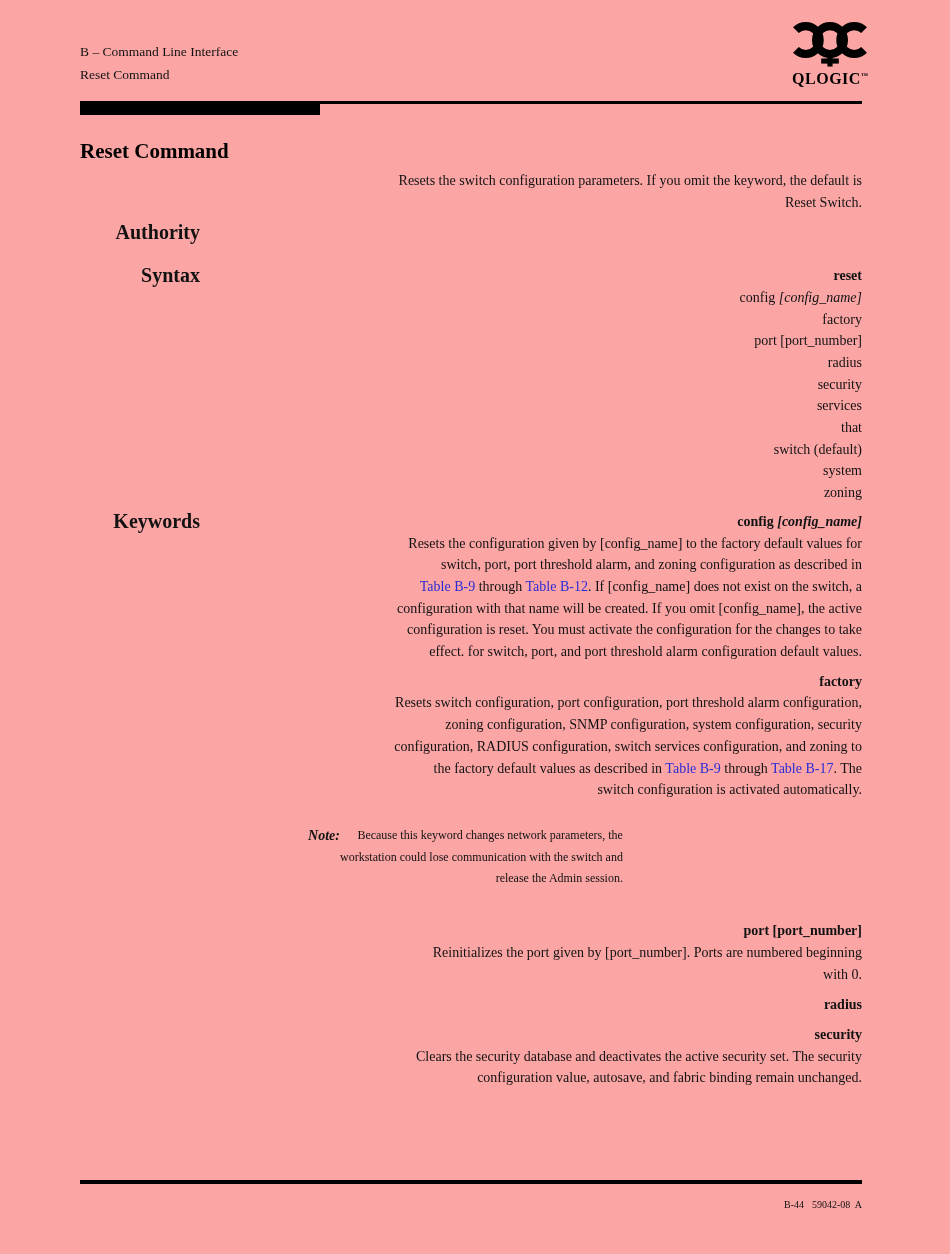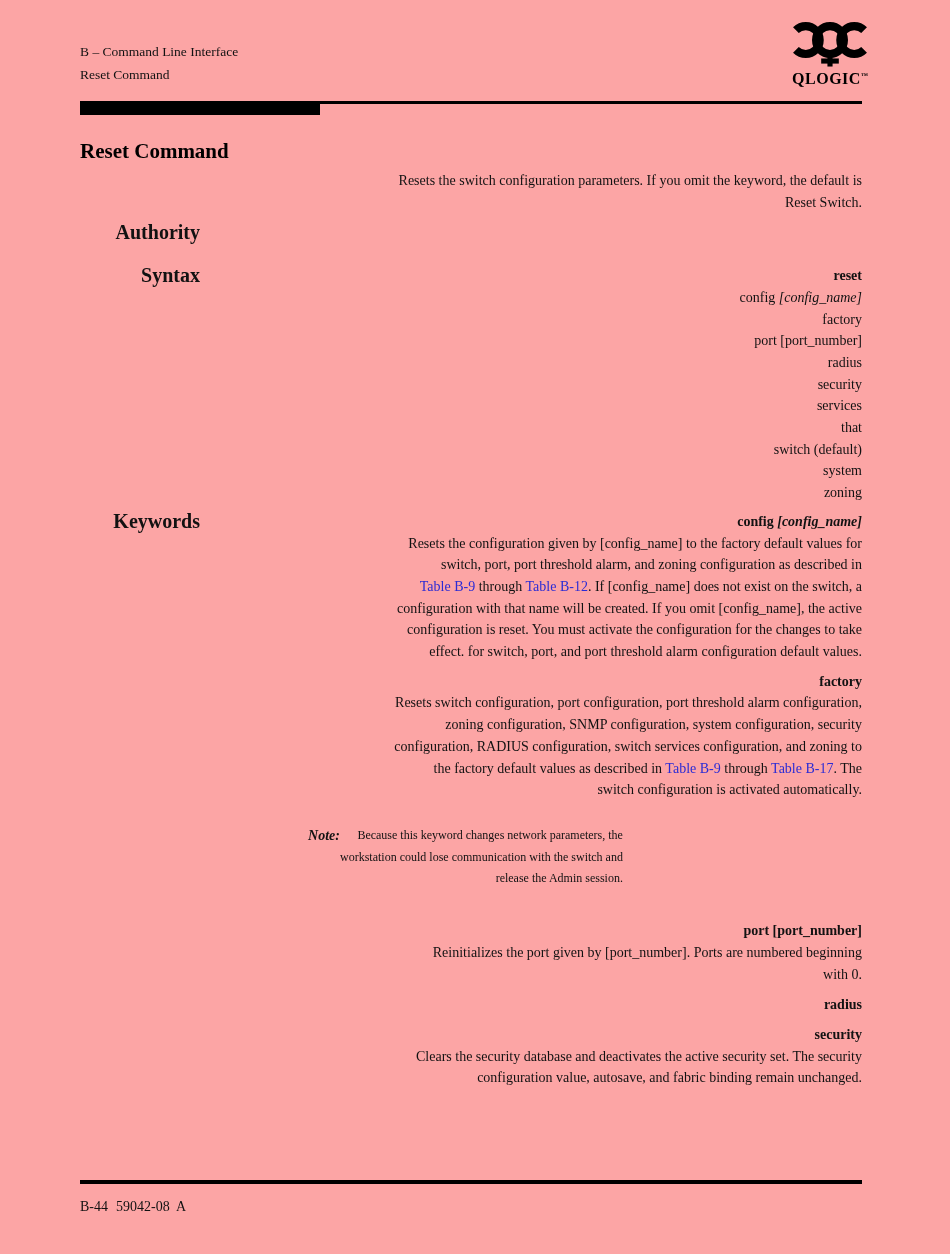--- a/index.html
+++ b/index.html
@@ -139,22 +139,22 @@
     right: 88px;
     top: 1180px;
   }
   .footer-rule {
     height: 4px;
     background: #000000;
   }
   .footer-text {
     margin-top: 15px;
     display: flex;
-    justify-content: flex-start;
-    font-size: 14px;
+    justify-content: flex-end;
+    font-size: 10px;
     color: #121212;
   }
   .ws-pre { white-space: pre; margin-left: 8px; }
 </style>
 </head>
 <body>
 
 <div class="page">
 
   <div class="running-header">

